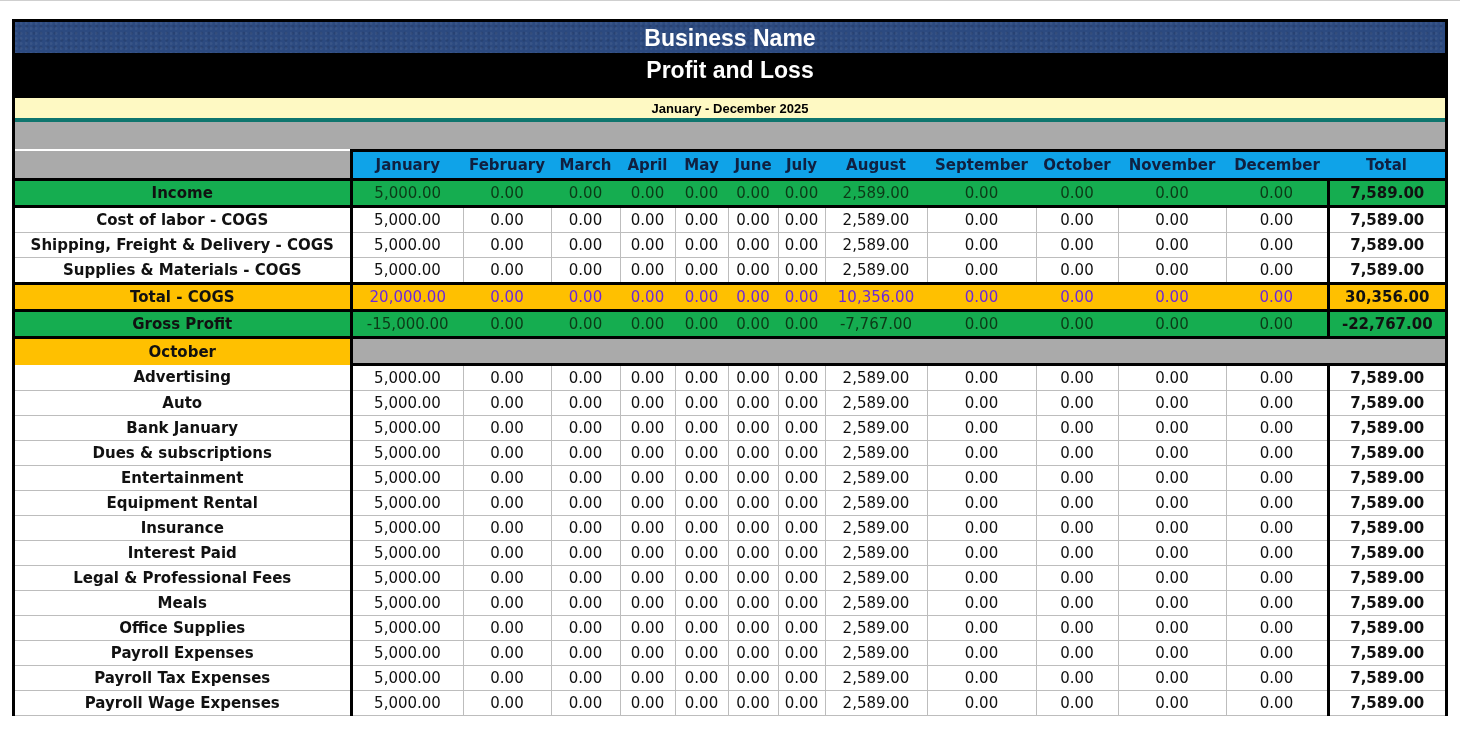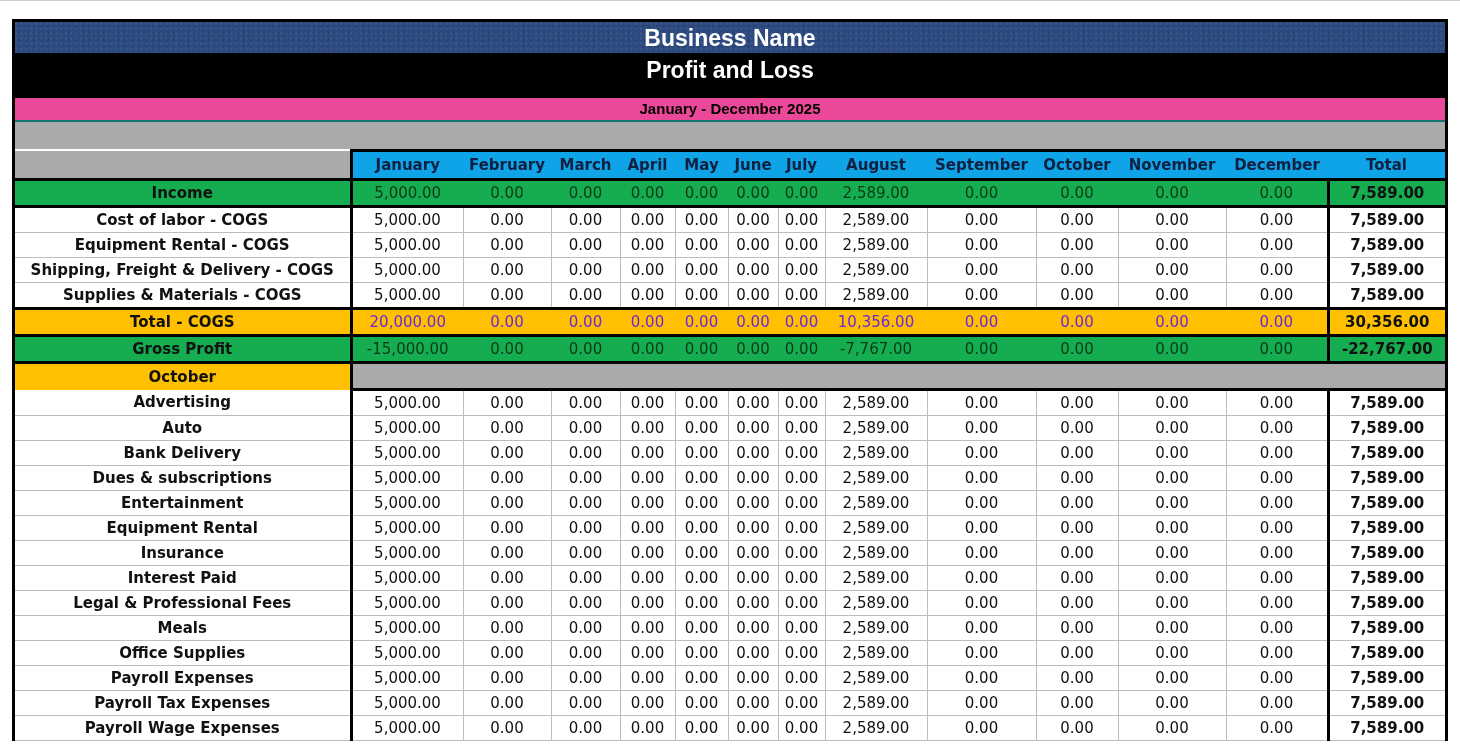--- a/index.html
+++ b/index.html
@@ -4,21 +4,21 @@
 <style>
   html,body{margin:0;padding:0;background:#ffffff;}
   body{width:1460px;height:752px;overflow:hidden;position:relative;font-family:"Liberation Sans",sans-serif;}
   .topline{position:absolute;left:0;top:0;width:1460px;height:1px;background:#cfcfcf;}
   .sheet{position:absolute;left:12px;top:19px;width:1436px;border:3px solid #000;border-bottom:none;box-sizing:border-box;background:#fff;}
   .band{width:100%;text-align:center;font-weight:bold;color:#fff;}
   .band-name{height:31px;line-height:33px;font-size:23px;background:#2c4a80;
      background-image:radial-gradient(circle at 20% 30%,rgba(255,255,255,0.06) 1px,transparent 2px),radial-gradient(circle at 70% 60%,rgba(0,0,0,0.10) 1px,transparent 2px);
      background-size:5px 5px,7px 7px;}
   .band-title{height:45px;line-height:35px;font-size:23px;background:#000;}
-  .band-period{height:24px;line-height:21px;font-size:15px;color:#000;background:#ec4899;border-bottom:2px solid #0f766e;box-sizing:border-box;}
+  .band-period{height:24px;line-height:21px;font-size:13px;color:#000;background:#fef9c3;border-bottom:4px solid #0f766e;box-sizing:border-box;}
   .gray-gap{height:27px;background:#aaaaaa;}
   table{border-collapse:collapse;table-layout:fixed;width:100%;font-family:"DejaVu Sans","Liberation Sans",sans-serif;}
   td,th{padding:0;height:24px;font-size:15px;text-align:center;white-space:nowrap;overflow:hidden;}
   th{background:#0fa3e8;color:#102040;font-weight:bold;font-size:15px;height:26px;}
   th.blank{background:#aaaaaa;}
   td.label{font-weight:bold;color:#111;border-right:3px solid #000;}
   td.num{border-right:1px solid #bdbdbd;border-bottom:1px solid #bdbdbd;color:#111;}
   td.total{font-weight:bold;border-left:3px solid #000;color:#111;}
   tr.plain td.label{border-bottom:1px solid #bdbdbd;margin-left:32px;}
   tr.plain td.total{border-bottom:1px solid #bdbdbd;}
@@ -105,36 +105,20 @@
           <td class="num">0.00</td>
           <td class="num">0.00</td>
           <td class="num">2,589.00</td>
           <td class="num">0.00</td>
           <td class="num">0.00</td>
           <td class="num">0.00</td>
           <td class="num">0.00</td>
           <td class="total">7,589.00</td>
         </tr>
         <tr class="plain">
-          <td class="label">Equipment Rental - COGS</td>
-          <td class="num">5,000.00</td>
-          <td class="num">0.00</td>
-          <td class="num">0.00</td>
-          <td class="num">0.00</td>
-          <td class="num">0.00</td>
-          <td class="num">0.00</td>
-          <td class="num">0.00</td>
-          <td class="num">2,589.00</td>
-          <td class="num">0.00</td>
-          <td class="num">0.00</td>
-          <td class="num">0.00</td>
-          <td class="num">0.00</td>
-          <td class="total">7,589.00</td>
-        </tr>
-        <tr class="plain">
           <td class="label">Shipping, Freight &amp; Delivery - COGS</td>
           <td class="num">5,000.00</td>
           <td class="num">0.00</td>
           <td class="num">0.00</td>
           <td class="num">0.00</td>
           <td class="num">0.00</td>
           <td class="num">0.00</td>
           <td class="num">0.00</td>
           <td class="num">2,589.00</td>
           <td class="num">0.00</td>
@@ -221,21 +205,21 @@
           <td class="num">0.00</td>
           <td class="num">0.00</td>
           <td class="num">2,589.00</td>
           <td class="num">0.00</td>
           <td class="num">0.00</td>
           <td class="num">0.00</td>
           <td class="num">0.00</td>
           <td class="total">7,589.00</td>
         </tr>
         <tr class="plain">
-          <td class="label">Bank Delivery</td>
+          <td class="label">Bank January</td>
           <td class="num">5,000.00</td>
           <td class="num">0.00</td>
           <td class="num">0.00</td>
           <td class="num">0.00</td>
           <td class="num">0.00</td>
           <td class="num">0.00</td>
           <td class="num">0.00</td>
           <td class="num">2,589.00</td>
           <td class="num">0.00</td>
           <td class="num">0.00</td>

